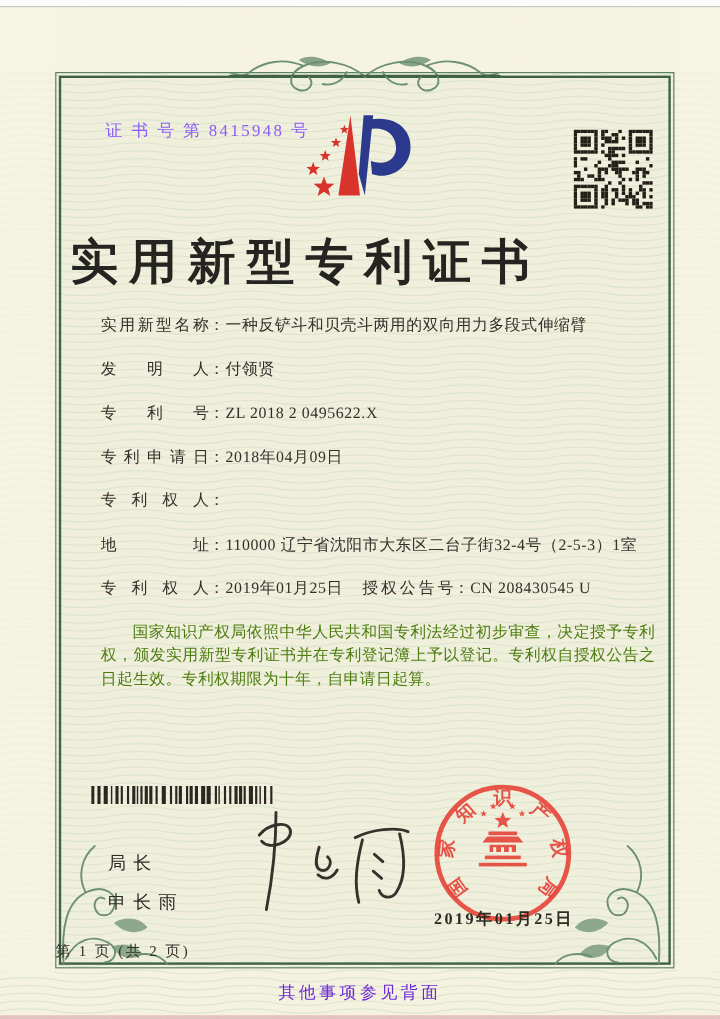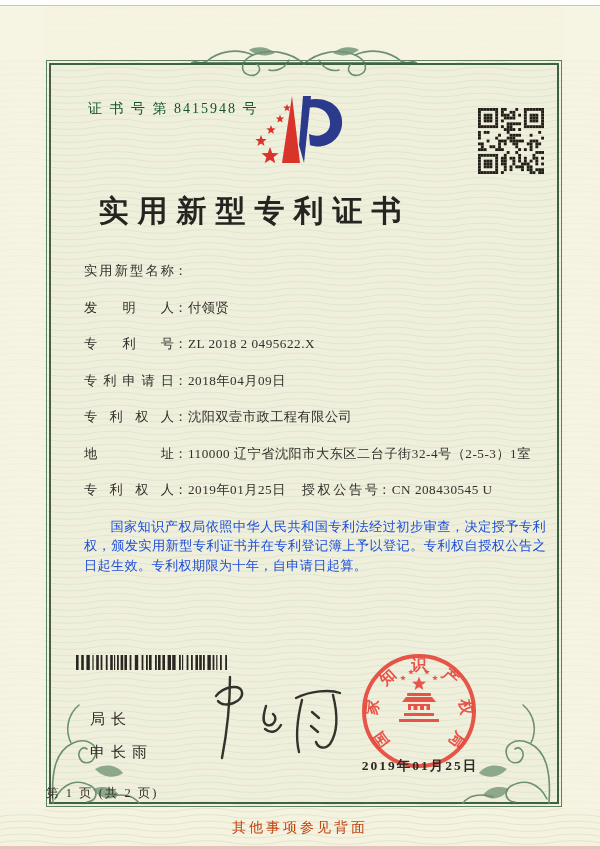--- a/index.html
+++ b/index.html
@@ -17,41 +17,41 @@
   
   .scan-top{position:absolute;left:0;top:0;width:600px;height:5px;background:#fdfdfb;border-bottom:1px solid #c9c6bd;}
   .scan-bottom{position:absolute;left:0;bottom:0;width:600px;height:3px;background:#e6c3bd;}
   
   .cover-top{position:absolute;left:0;top:0;width:600px;height:59px;background:rgba(246,243,226,0.85);}
   .cover-left{position:absolute;left:0;top:0;width:45px;height:810px;background:rgba(246,243,226,0.7);}
   .cover-right{position:absolute;right:0;top:0;width:37px;height:810px;background:rgba(246,243,226,0.7);}
   
   .frame-outer{position:absolute;left:46px;top:60px;right:38px;bottom:42px;border:1px solid #5d8263;}
   .frame-inner{position:absolute;inset:2px;border:2px solid #3f6247;background:rgba(210,230,205,0.14);}
-  .cert-no{position:absolute;left:88px;top:100px;font-size:14px;letter-spacing:2px;color:#14532d;text-align:right;}
+  .cert-no{position:absolute;left:88px;top:100px;font-size:14px;letter-spacing:2px;color:#8b5cf6;text-align:right;}
   .title{position:absolute;left:0;top:191px;width:500px;text-align:center;
-         font-size:30px;font-weight:700;letter-spacing:9px;color:#262420;padding-left:9px;box-sizing:border-box;}
+         font-size:40px;font-weight:700;letter-spacing:9px;color:#262420;padding-left:9px;box-sizing:border-box;}
   .content{position:absolute;left:84px;top:261px;width:462px;}
   .frow{display:flex;align-items:flex-start;font-size:13.2px;line-height:20px;margin-bottom:16.5px;color:#33302a;}
   .flabel{display:inline-block;width:90px;text-align:justify;text-align-last:justify;flex:0 0 90px;}
   .fcolon{flex:0 0 14px;}
   .fvalue{letter-spacing:0.5px;}
   .fvalue.addr{max-width:348px;text-align:center;}
   .grant2{margin-left:16px;display:flex;}
-  .paras{margin-top:12px;font-size:13.2px;line-height:19.5px;text-align:justify;color:#1d4ed8;letter-spacing:0.3px;}
+  .paras{margin-top:12px;font-size:13.2px;line-height:19.5px;text-align:justify;color:#4d7c0f;letter-spacing:0.3px;}
   .paras p{margin:0 0 3px 0;text-indent:2em;}
   .barcode-wrap{position:absolute;left:76px;top:655px;}
   .signer{position:absolute;left:90px;top:694px;font-size:15px;color:#2e2b25;margin-top:16px;}
   .signer div{letter-spacing:6px;margin-bottom:14px;}
   .signature{position:absolute;left:196px;top:672px;}
   .seal{position:absolute;left:344px;top:636px;opacity:0.9;}
   .seal-date{position:absolute;left:340px;top:757px;width:160px;text-align:center;
              font-size:13.5px;font-weight:600;letter-spacing:2px;color:#2c2a24;}
   .page-info{position:absolute;left:46px;top:785px;width:564px;text-align:left;font-size:12.5px;letter-spacing:2px;color:#33302a;font-family:Liberation Serif, serif;}
-  .back-note{position:absolute;left:0;top:819px;width:600px;text-align:center;font-size:14px;letter-spacing:3px;color:#c2410c;}
+  .back-note{position:absolute;left:0;top:819px;width:600px;text-align:center;font-size:14px;letter-spacing:3px;color:#6d28d9;}
   .qr{position:absolute;left:478px;top:108px;}
   .logo{position:absolute;left:250px;top:93px;}
   .orn-top{position:absolute;left:191px;top:46px;}
   .orn-bl{position:absolute;left:49px;top:699px;}
   .orn-br{position:absolute;left:461px;top:699px;}
 </style>
 </head>
 <body>
 
 <div class="page">
@@ -486,40 +486,40 @@
       <rect x="14.35" y="63.13" width="2.87" height="2.87" fill="#221e17"></rect>
       <rect x="17.22" y="63.13" width="2.87" height="2.87" fill="#221e17"></rect>
     </svg>
 
   <div class="title">实用新型专利证书</div>
 
   <div class="content">
     <div class="frow">
       <span class="flabel">实用新型名称</span>
         <span class="fcolon">：</span>
+        <span class="fvalue">一种反铲斗和贝壳斗两用的双向用力多段式伸缩臂</span>
     </div>
     <div class="frow">
       <span class="flabel">发明人</span>
         <span class="fcolon">：</span>
         <span class="fvalue">付领贤</span>
     </div>
     <div class="frow">
       <span class="flabel">专利号</span>
         <span class="fcolon">：</span>
         <span class="fvalue">ZL 2018 2 0495622.X</span>
     </div>
     <div class="frow">
       <span class="flabel">专利申请日</span>
         <span class="fcolon">：</span>
         <span class="fvalue">2018年04月09日</span>
     </div>
     <div class="frow">
       <span class="flabel">专利权人</span>
         <span class="fcolon">：</span>
-        <span class="fvalue">沈阳双壹市政工程有限公司</span>
     </div>
     <div class="frow">
       <span class="flabel">地址</span>
         <span class="fcolon">：</span>
         <span class="fvalue addr">110000 辽宁省沈阳市大东区二台子街32-4号（2-5-3）1室</span>
     </div>
     <div class="frow">
       <span class="flabel">专利权人</span>
         <span class="fcolon">：</span>
         <span class="fvalue">2019年01月25日</span>

